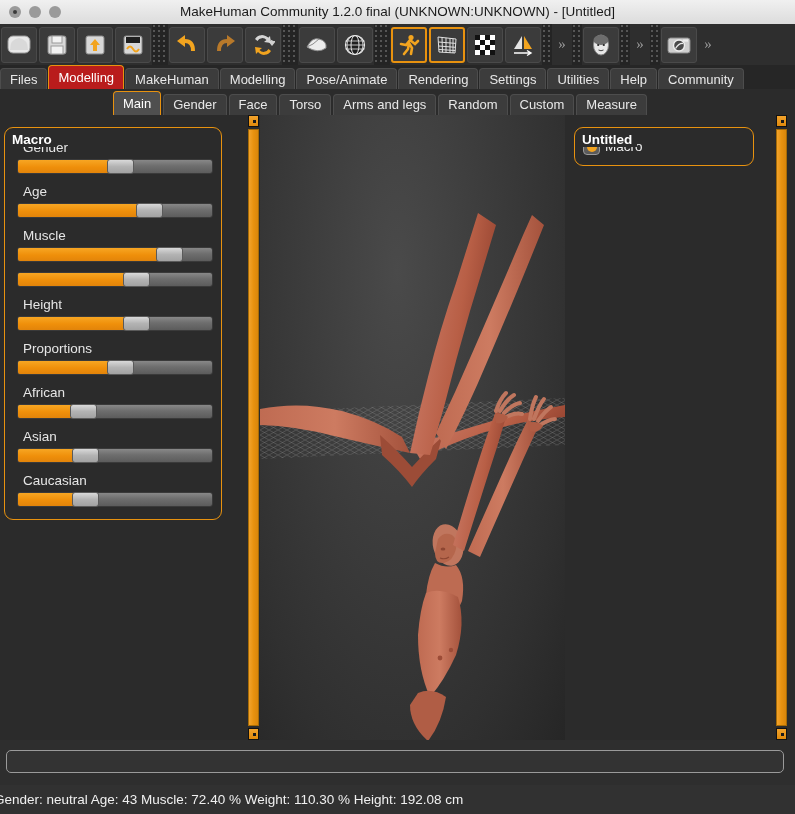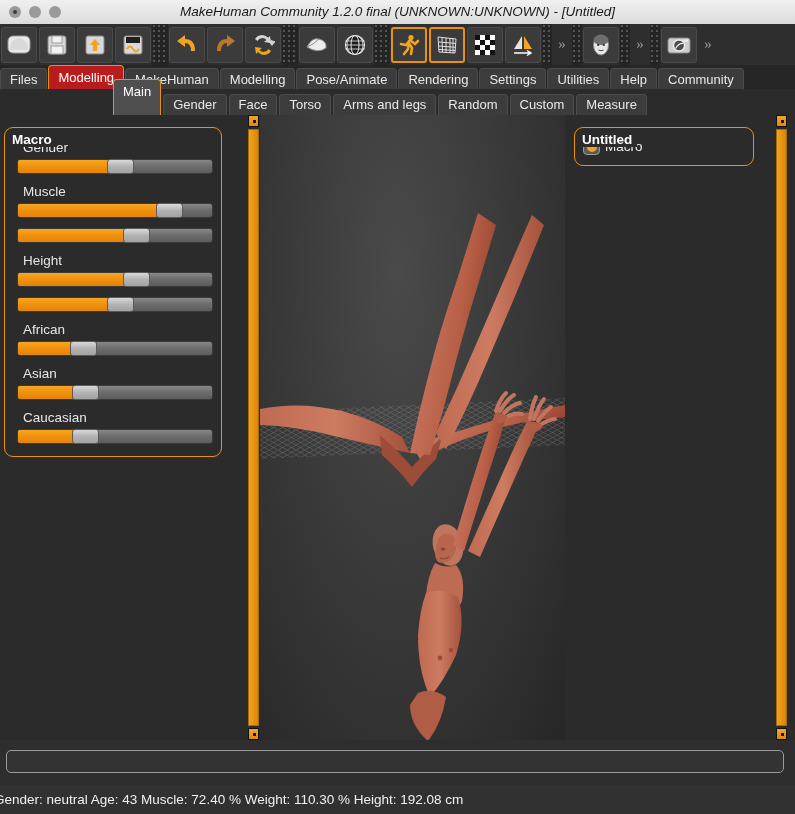--- a/index.html
+++ b/index.html
@@ -14,21 +14,21 @@
     width: 795px; height: 814px;
     background: linear-gradient(135deg,#3a4a2e 0%, #5d6b42 40%, #8fa05e 70%, #6b7a4a 100%);
     overflow: hidden;
   }
 
   
   #titlebar {
     position: absolute; left: 0; top: 0; width: 795px; height: 24px;
     background: linear-gradient(#f0f0f0, #dcdcdc);
     border-bottom: 1px solid #b4b4b4;
-    display: flex; align-items: center; font-style: italic;
+    display: flex; align-items: center;
   }
   .winbtns { display: flex; gap: 8px; margin-left: 9px; }
   .winbtn { width: 12px; height: 12px; border-radius: 50%; background: #9a9a9a; position: relative; }
   .winbtn.first::after {
     content:""; position:absolute; left:4px; top:4px; width:4px; height:4px;
     border-radius:50%; background:#3a3a3a;
   }
   #titletext {
     position: absolute; left: 0; width: 795px; text-align: center;
     font-size: 13.5px; color: #1a1a1a; line-height: 24px;
@@ -100,21 +100,21 @@
     padding: 0 9px; margin-right: 2px;
     background: #3c3c3c; color: #e8e8e8;
     font-size: 13px;
     border: 1px solid #4d4d4d; border-bottom: none;
     border-radius: 4px 4px 0 0;
     box-sizing: border-box; white-space: nowrap;
   }
   .subtab.active {
     background: #4f4f4f; color: #fff;
     border: 1px solid #e8920f; border-bottom: none;
-    height: 36px; line-height: 23px;
+    height: 24px; line-height: 23px;
   }
 
   
   #bodyarea {
     position: absolute; left: 0; top: 115px; width: 795px; height: 625px;
     background: #2b2b2b;
   }
 
   
   #leftpanel {
@@ -426,20 +426,27 @@
         <div class="groupbox-title">Macro</div>
 
         <div class="slider-row">
           <div class="slider-label">Gender</div>
           <div class="slider-track">
             <div class="slider-fill" style="width:47%"></div>
             <div class="slider-handle" style="left:calc(47% - 2px)"></div>
           </div>
         </div>
 
+        <div class="slider-row">
+          <div class="slider-label">Age</div>
+          <div class="slider-track">
+            <div class="slider-fill" style="width:62%"></div>
+            <div class="slider-handle" style="left:calc(62% - 2px)"></div>
+          </div>
+        </div>
 
         <div class="slider-row">
           <div class="slider-label">Muscle</div>
           <div class="slider-track">
             <div class="slider-fill" style="width:72%"></div>
             <div class="slider-handle" style="left:calc(72% - 2px)"></div>
           </div>
         </div>
 
         <div class="slider-row">
@@ -451,20 +458,21 @@
 
         <div class="slider-row">
           <div class="slider-label">Height</div>
           <div class="slider-track">
             <div class="slider-fill" style="width:55%"></div>
             <div class="slider-handle" style="left:calc(55% - 2px)"></div>
           </div>
         </div>
 
         <div class="slider-row">
+          <div class="slider-label">Proportions</div>
           <div class="slider-track">
             <div class="slider-fill" style="width:47%"></div>
             <div class="slider-handle" style="left:calc(47% - 2px)"></div>
           </div>
         </div>
 
         <div class="slider-row">
           <div class="slider-label">African</div>
           <div class="slider-track">
             <div class="slider-fill" style="width:28%"></div>

